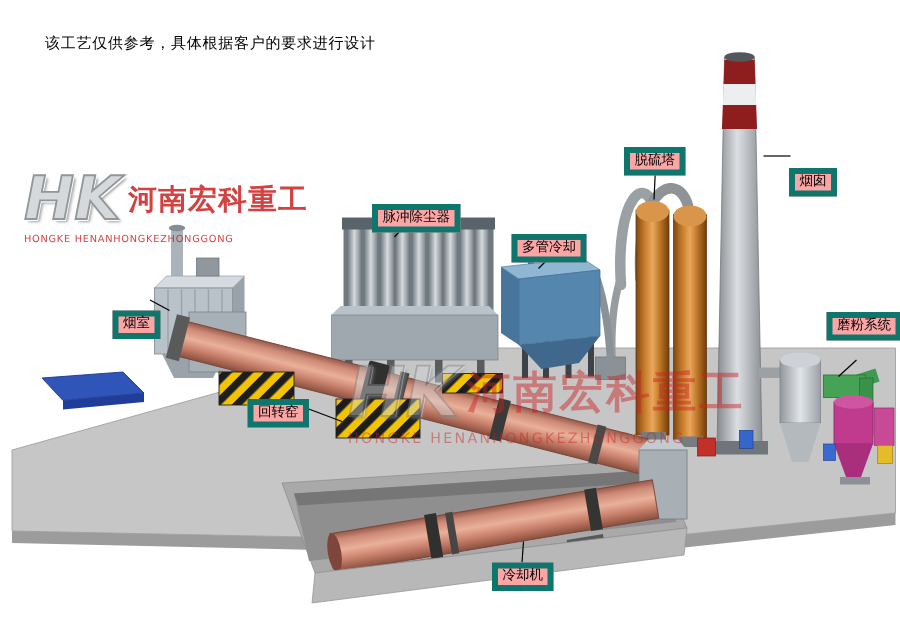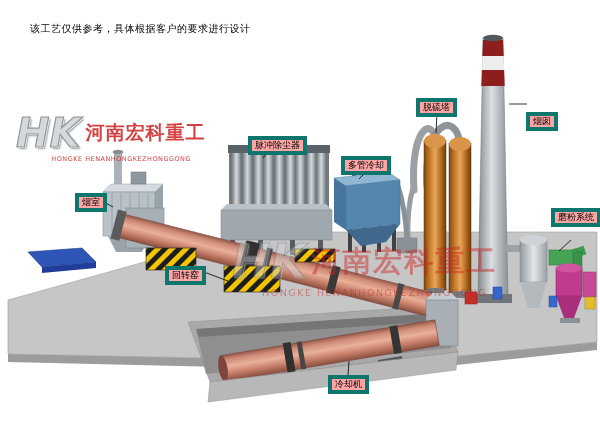--- a/index.html
+++ b/index.html
@@ -18,21 +18,21 @@
   }
   .wm { position:absolute; pointer-events:none; }
   .wm-row { display:flex; align-items:center; gap:5px; }
   .wm-logo {
     font-weight:bold; font-style:italic; font-size:40px; line-height:0.95;
     color:#cfd3d6; -webkit-text-stroke:1.2px #7d8488;
     text-shadow:1px 1px 0 #ffffff, 2px 2px 2px #8a8f93;
     text-align:center;
   }
   .wm-cn { font-size:19px; font-weight:bold; color:var(--brand-red,#cc2020); letter-spacing:1px; white-space:nowrap; }
-  .wm-en { font-size:6.5px; color:var(--brand-red,#cc2020); letter-spacing:0.5px; margin-top:3px; text-align:right; white-space:nowrap; }
+  .wm-en { font-size:6.5px; color:var(--brand-red,#cc2020); letter-spacing:0.5px; margin-top:3px; text-align:left; white-space:nowrap; }
   .wm-left   { left:16px;  top:114px; width:175px; opacity:0.85; }
   .wm-center { left:232px; top:240px; width:255px; opacity:0.45; }
   .wm-center .wm-logo { font-size:46px; }
   .wm-center .wm-cn   { font-size:29px; letter-spacing:2px; }
   .wm-center .wm-en   { font-size:9.5px; letter-spacing:1.5px; }
 </style>
 </head>
 <body>
 
 <div class="stage">
@@ -254,21 +254,21 @@
   </div>
 
   <div class="wm wm-center">
     <div class="wm-row">
       <span class="wm-logo">HK</span>
       <span class="wm-cn">河南宏科重工</span>
     </div>
     <div class="wm-en">HONGKE HENANHONGKEZHONGGONG</div>
   </div>
 
-  <div class="lbl" style="left:75px;top:193px">烟室</div>
+  <div class="lbl" style="left:75px;top:207px">烟室</div>
   <div class="lbl" style="left:248px;top:136px">脉冲除尘器</div>
   <div class="lbl" style="left:341px;top:156px">多管冷却</div>
   <div class="lbl" style="left:416px;top:98px">脱硫塔</div>
   <div class="lbl" style="left:526px;top:112px">烟囱</div>
   <div class="lbl" style="left:551px;top:208px">磨粉系统</div>
   <div class="lbl" style="left:165px;top:266px">回转窑</div>
   <div class="lbl" style="left:328px;top:375px">冷却机</div>
 
 </div>
 

